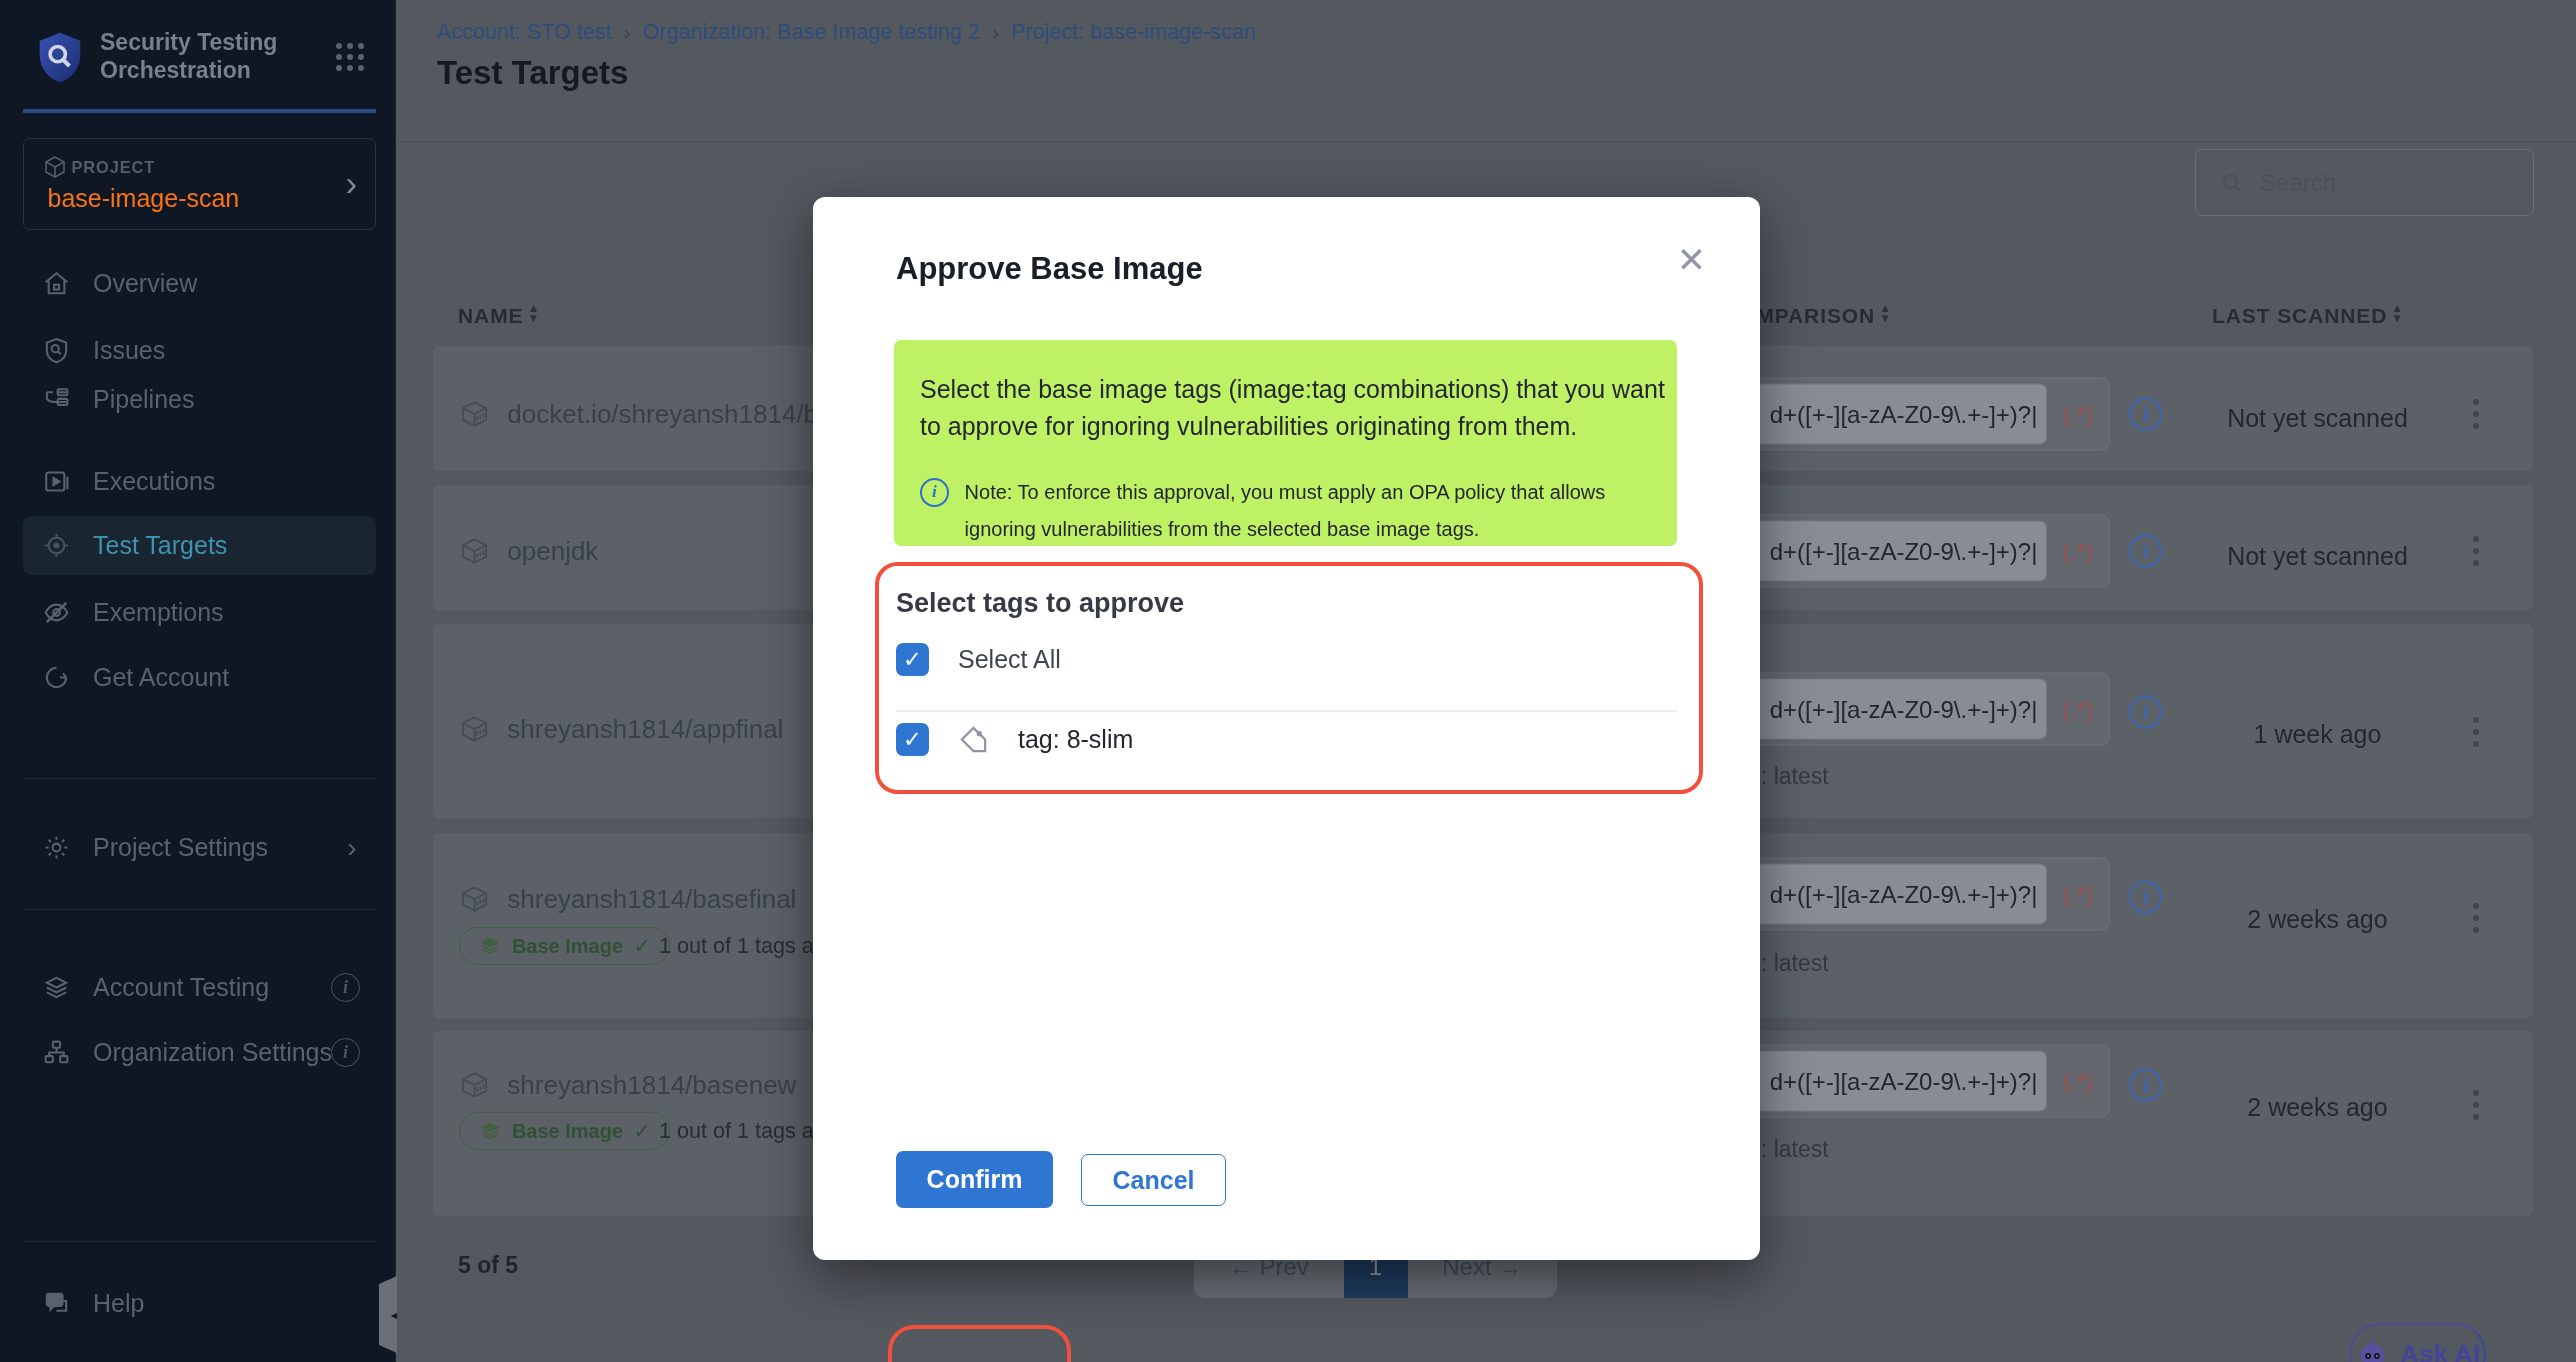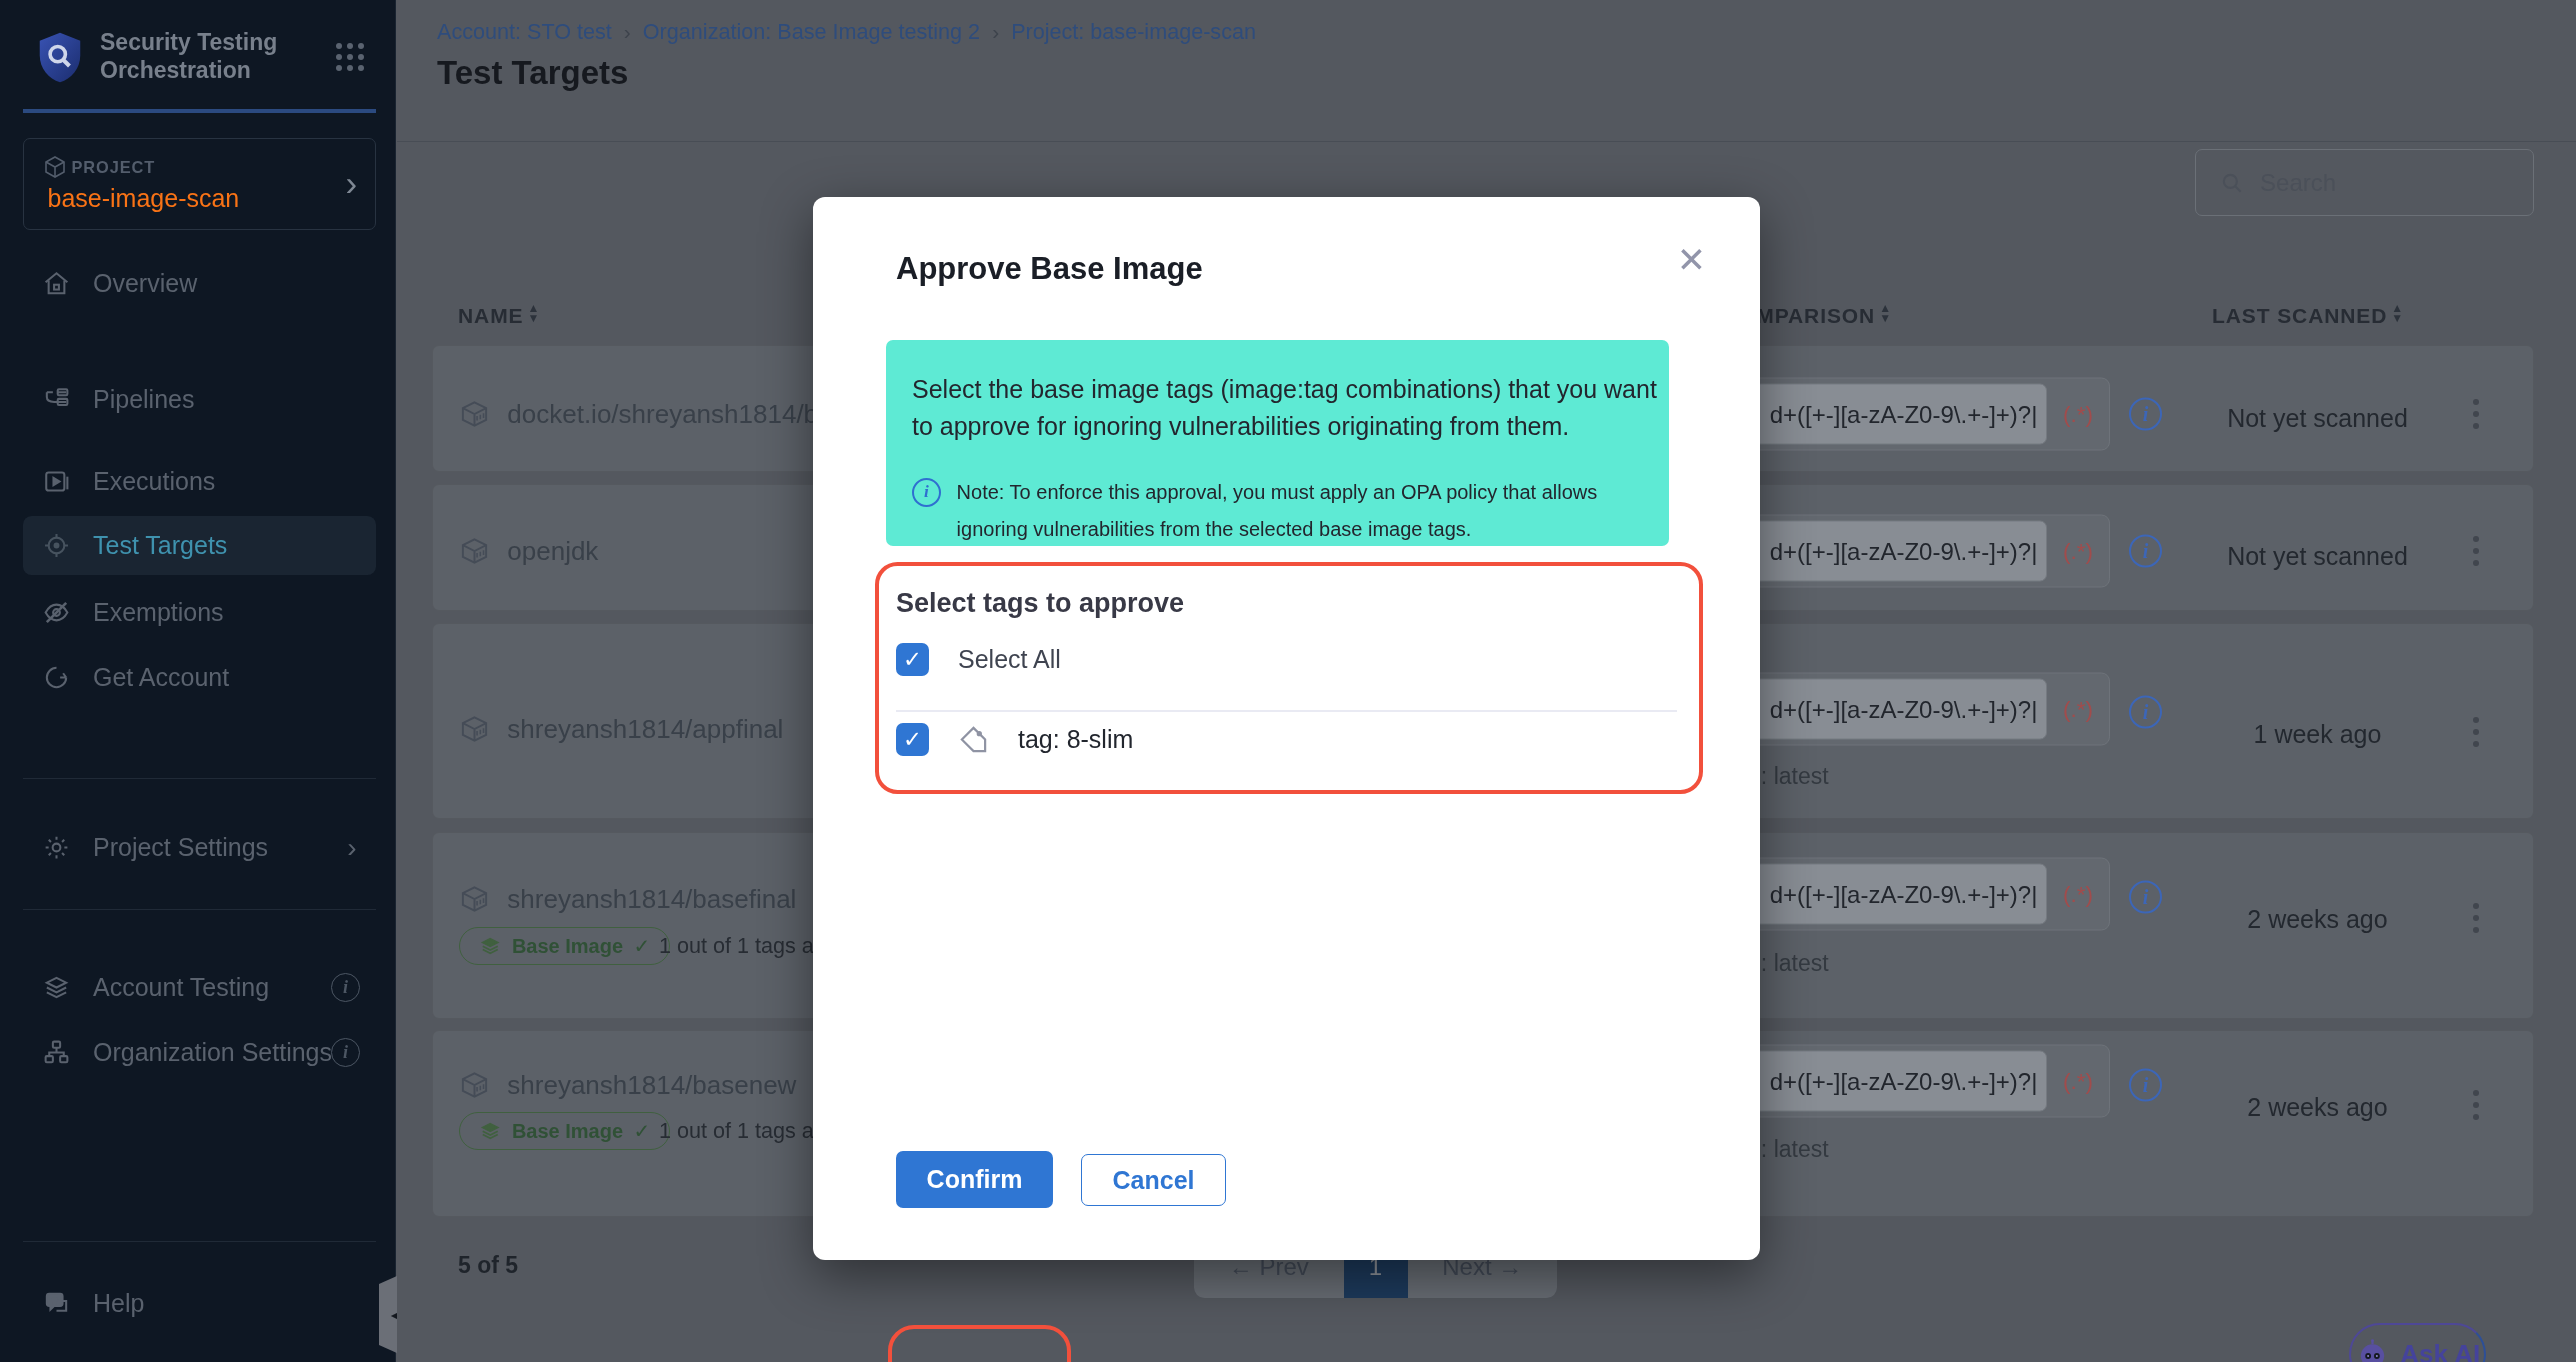--- a/index.html
+++ b/index.html
@@ -64,21 +64,21 @@
   .pager .pcur { width:64px; height:62px; background:#1d3a5c; color:#8f949b; font-size:24px; display:flex; align-items:center; justify-content:center; }
   .show-wrap { position:absolute; left:1850px; top:1236px; display:flex; align-items:center; gap:22.5px; font-size:24px; color:#2d3239; }
   .show-sel { width:80px; height:57px; border:1.7px solid #6e737a; border-radius:7px; display:flex; align-items:center; justify-content:center; gap:8.6px; color:#1f242b; }
   .show-sel .dd { color:#4b5059; font-size:17.3px; }
   .askai { position:absolute; left:1952px; top:1323px; width:137px; height:62px; border:2.6px solid #4e4896; border-right-color:#2d4f97; border-radius:31px; display:flex; align-items:center; justify-content:center; gap:10.4px; font-size:26px; font-weight:bold; color:#45439b; }
 
   
   #overlay-modal { position:absolute; left:813px; top:197px; width:947px; height:1063px; background:#ffffff; border-radius:12px; box-shadow:0 15.6px 52px rgba(0,0,0,.45); }
   .m-title { position:absolute; left:83px; top:54px; font-size:31px; font-weight:bold; color:#1a1e26; }
   .m-close { position:absolute; right:54px; top:45px; font-size:35px; color:#9295aa; line-height:1; }
-  .m-desc { position:absolute; left:73px; top:143px; width:783px; height:206px; background:#5eead4; border-radius:7px; padding:31px 26px; }
+  .m-desc { position:absolute; left:81px; top:143px; width:783px; height:206px; background:#bef264; border-radius:7px; padding:31px 26px; }
   .m-desc-text { font-size:25px; line-height:37px; color:#23262e; width:761px; }
   .m-note { display:flex; gap:15.6px; margin-top:29px; align-items:flex-start; }
   .m-note-i { flex:0 0 auto; width:29px; height:29px; border:2.6px solid #2f6fd0; border-radius:50%; color:#2f6fd0; font-size:17.3px; display:flex; align-items:center; justify-content:center; font-family:"Liberation Serif",serif; font-style:italic; font-weight:bold; margin-top:3.5px; }
   .m-note-text { font-size:20px; line-height:37px; color:#23262e; width:709px; }
   .m-section-title { position:absolute; left:83px; top:391px; font-size:27px; font-weight:bold; color:#383946; }
   .chk-row { position:absolute; left:83px; display:flex; align-items:center; gap:29px; }
   .chk { width:33px; height:33px; background:#2f76d3; border-radius:7px; color:#fff; font-size:22.5px; font-weight:bold; display:flex; align-items:center; justify-content:center; } 
   .chk-label1 { font-size:25px; color:#3f4450; }
   .chk-label2 { font-size:25px; color:#22262e; }
   .m-div { position:absolute; left:83px; top:513px; width:781px; height:1.7px; background:#e9eaf3; }
@@ -140,20 +140,28 @@
     </div>
 
     <div class="nav-item" style="top:254px">
       <svg width="29" height="29" viewBox="0 0 24 24" fill="none" stroke="currentColor" stroke-width="1.7">
           <path d="M3 11 L12 3.5 L21 11"></path>
           <path d="M5.5 9.5 V20 H18.5 V9.5"></path>
           <rect x="10" y="13" width="4" height="4"></rect>
         </svg>
       <span>Overview</span>
     </div>
+    <div class="nav-item" style="top:321px">
+      <svg width="29" height="29" viewBox="0 0 24 24" fill="none" stroke="currentColor" stroke-width="1.7">
+          <path d="M12 2.5 L20 5.5 V11.5 C20 16.5 16.8 20.2 12 21.8 C7.2 20.2 4 16.5 4 11.5 V5.5 Z"></path>
+          <circle cx="11" cy="10.5" r="3"></circle>
+          <line x1="13.2" y1="12.8" x2="15.6" y2="15.2"></line>
+        </svg>
+      <span>Issues</span>
+    </div>
     <div class="nav-item" style="top:370px">
       <svg width="29" height="29" viewBox="0 0 24 24" fill="none" stroke="currentColor" stroke-width="1.7">
           <path d="M4 6 H9 M4 6 V10 M13 6 H20 M13 14 H20"></path>
           <rect x="13" y="3.5" width="8" height="5" rx="1"></rect>
           <rect x="13" y="11.5" width="8" height="5" rx="1"></rect>
           <path d="M4 10 C4 13 7 14 10 14 H13"></path>
         </svg>
       <span>Pipelines</span>
     </div>
     <div class="nav-item" style="top:452px">

